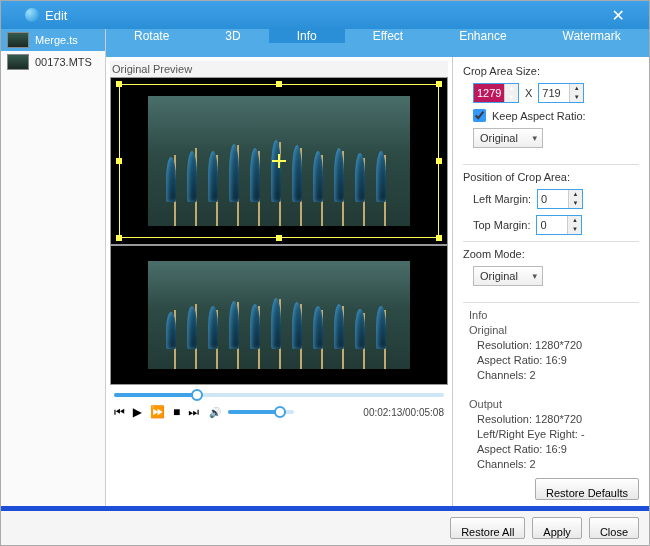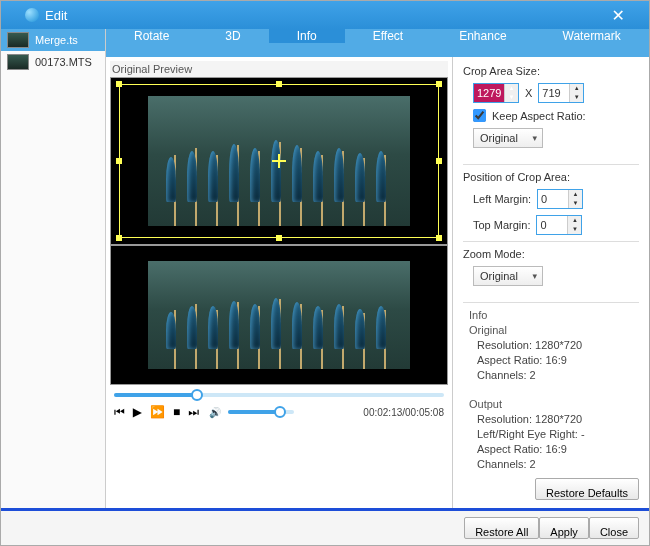--- a/index.html
+++ b/index.html
@@ -55,21 +55,21 @@
   .spin div{flex:1;font-size:6px;text-align:center;line-height:9px;background:#f0f0f0;cursor:pointer}
   .chk{margin:0 4px 6px 10px;display:flex;align-items:center;gap:6px}
   .chk input{accent-color:#3399ff}
   .select{height:20px;border:1px solid #bbb;background:linear-gradient(#fff,#eee);display:inline-flex;align-items:center;padding:0 18px 0 6px;position:relative;cursor:pointer;margin-left:10px;margin-bottom:10px;min-width:70px}
   .select:after{content:"▾";position:absolute;right:5px;font-size:9px;color:#555}
   .sep{border-top:1px solid #ddd;margin:6px 0}
   .info-line{margin-left:14px;margin-bottom:3px;color:#444}
   .info-head{margin-left:6px;color:#555;margin-bottom:3px;margin-top:2px}
   .restore-def{margin-top:8px;text-align:right}
   .btn { height:22px; border:1px solid #aaa; background:linear-gradient(#fff,#e8e8e8); padding:8px 10px; font-size:11px; border-radius:2px; cursor:pointer; }
-  .footer { border-top:3px solid #1d4ed8; padding:6px 10px; display:flex; gap:0; justify-content:flex-end; background:#f5f5f5; }
+  .footer { border-top:5px solid #1d4ed8; padding:6px 10px; display:flex; gap:7px; justify-content:flex-end; background:#f5f5f5; }
   .app-ico{width:14px;height:14px;border-radius:50%;background:radial-gradient(circle at 30% 30%,#9de0ff,#1a8fd8);display:inline-block}
 </style>
 </head>
 <body>
 
 <div class="window">
   <div class="titlebar">
     <div class="title">
       <span class="app-ico"></span>
       <span>Edit</span>

